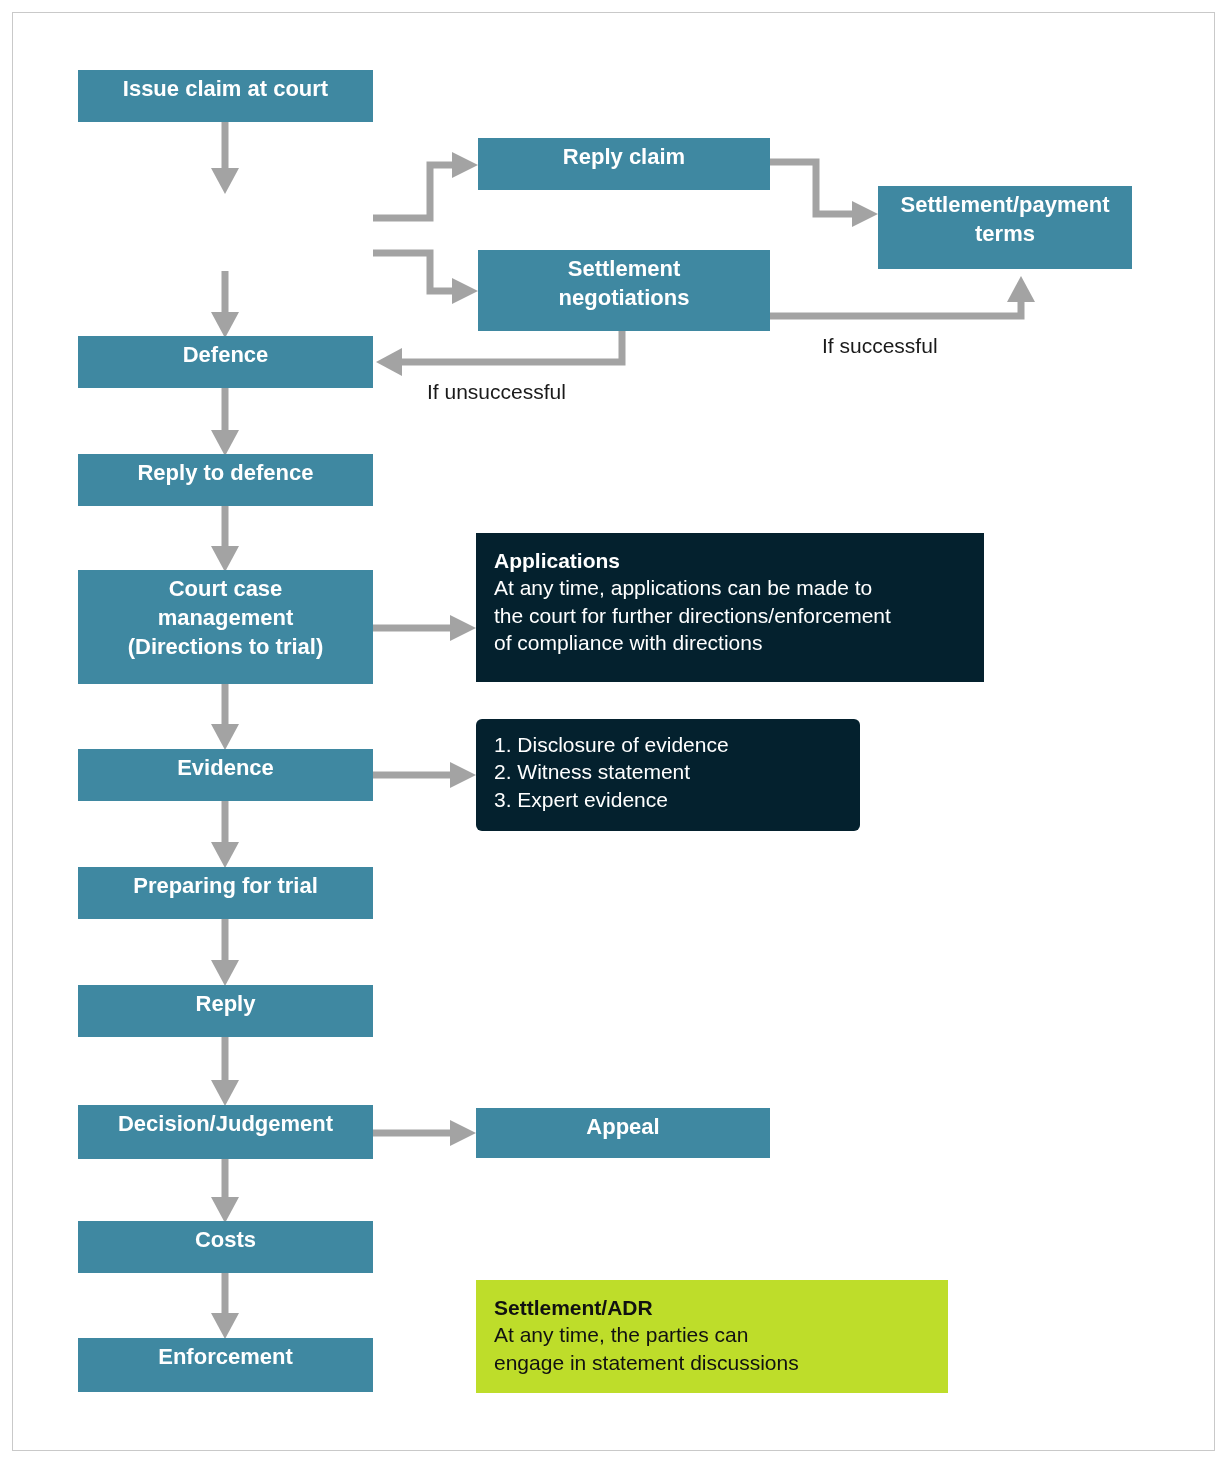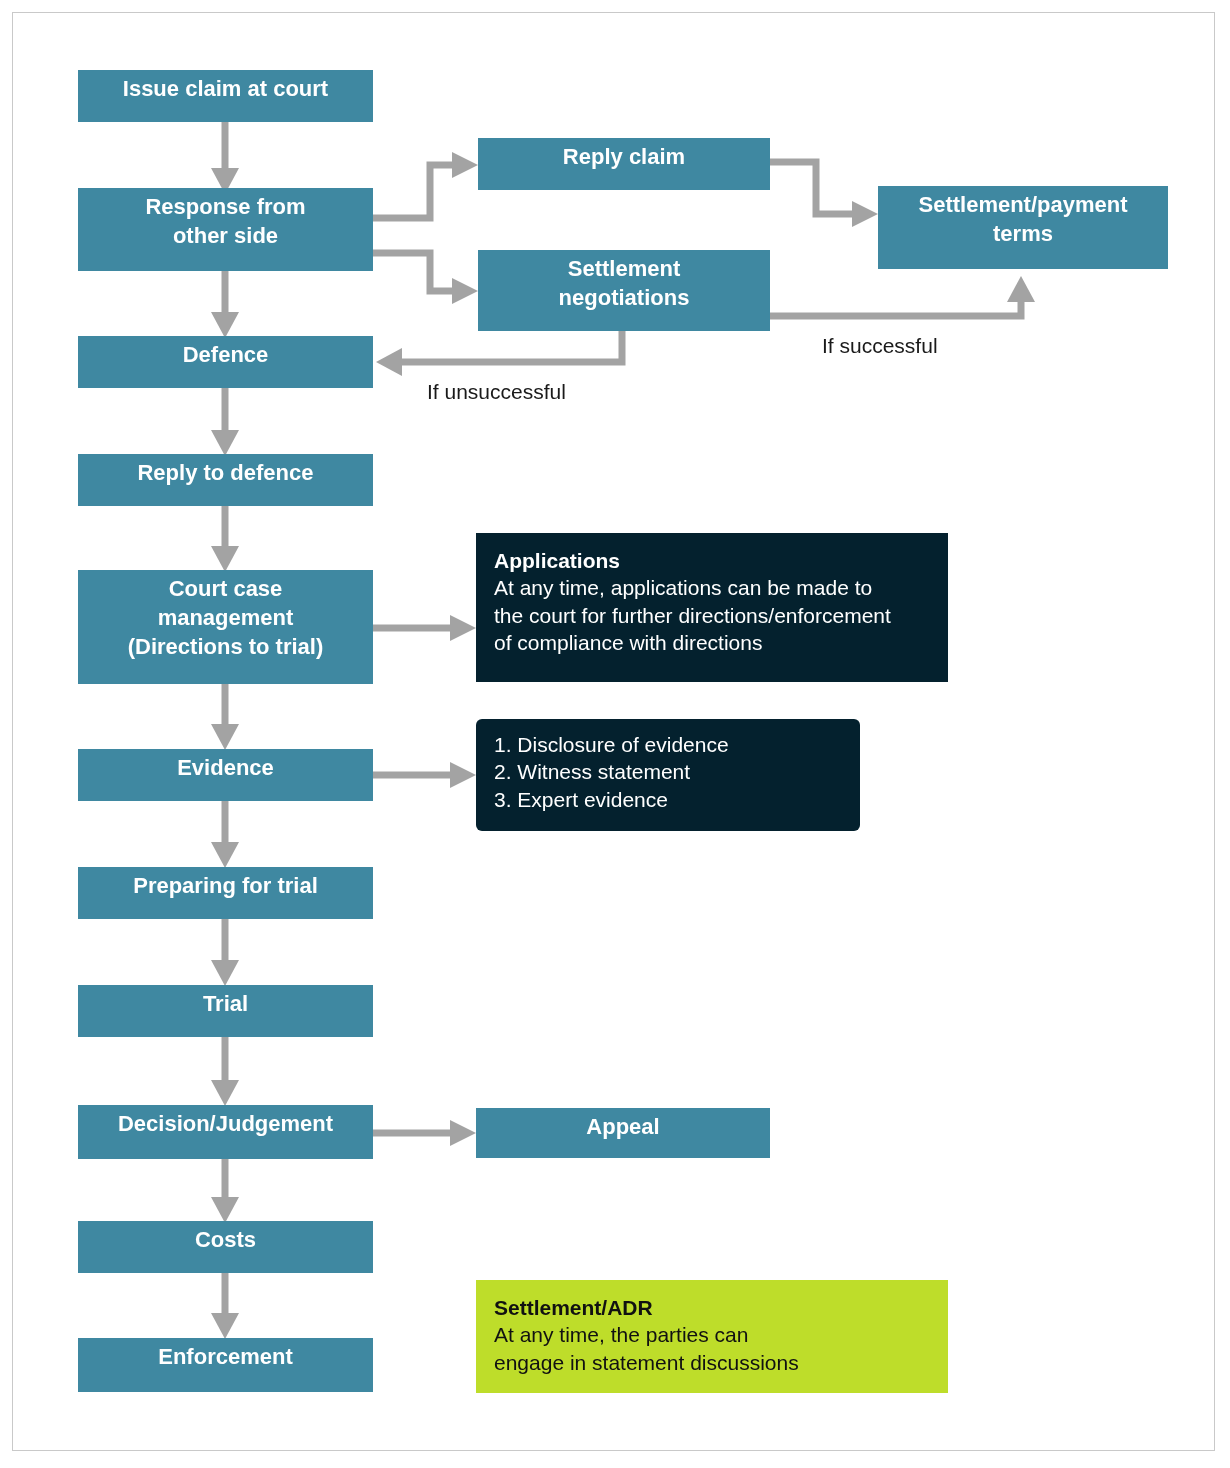--- a/index.html
+++ b/index.html
@@ -176,35 +176,31 @@
     <g>
       <path class="wire" d="M225,1273 L225,1320"></path>
       <polygon class="head" points="225,1339 211,1313 239,1313"></polygon>
     </g>
   </svg>
 
   <div class="node teal" style="left:78px; top:70px; width:295px; height:52px;">
     <span class="label">Issue claim at court</span>
   </div>
 
-  <div class="node teal" style="left:78px; top:188px; width:295px; height:83px;">
-    <span class="label">Response from
-other side</span>
-  </div>
 
   <div class="node teal" style="left:478px; top:138px; width:292px; height:52px;">
     <span class="label">Reply claim</span>
   </div>
 
   <div class="node teal" style="left:478px; top:250px; width:292px; height:81px;">
     <span class="label">Settlement
 negotiations</span>
   </div>
 
-  <div class="node teal" style="left:878px; top:186px; width:290px; height:83px;">
+  <div class="node teal" style="left:878px; top:186px; width:254px; height:83px;">
     <span class="label">Settlement/payment
 terms</span>
   </div>
 
   <div class="node teal" style="left:78px; top:336px; width:295px; height:52px;">
     <span class="label">Defence</span>
   </div>
 
   <div class="node teal" style="left:78px; top:454px; width:295px; height:52px;">
     <span class="label">Reply to defence</span>
@@ -218,21 +214,21 @@
 
   <div class="node teal" style="left:78px; top:749px; width:295px; height:52px;">
     <span class="label">Evidence</span>
   </div>
 
   <div class="node teal" style="left:78px; top:867px; width:295px; height:52px;">
     <span class="label">Preparing for trial</span>
   </div>
 
   <div class="node teal" style="left:78px; top:985px; width:295px; height:52px;">
-    <span class="label">Trial</span>
+    <span class="label">Reply</span>
   </div>
 
   <div class="node teal" style="left:78px; top:1221px; width:295px; height:52px;">
     <span class="label">Costs</span>
   </div>
 
   <div class="node teal" style="left:78px; top:1105px; width:295px; height:54px;">
     <span class="label">Decision/Judgement</span>
   </div>
 
@@ -241,21 +237,21 @@
   </div>
 
   <div class="node teal" style="left:476px; top:1108px; width:294px; height:50px;">
     <span class="label">Appeal</span>
   </div>
 
   <div class="edge-label" style="left:822px; top:334px;">If successful</div>
 
   <div class="edge-label" style="left:427px; top:380px;">If unsuccessful</div>
 
-  <div class="callout dark" style="left:476px; top:533px; width:472px; height:149px;">
+  <div class="callout dark" style="left:476px; top:533px; width:508px; height:149px;">
     <span class="c-title">Applications</span>
     <span class="c-body">At any time, applications can be made to
 the court for further directions/enforcement
 of compliance with directions</span>
   </div>
 
   <div class="callout dark" style="left:476px; top:719px; width:384px; height:112px; padding-top:12px;border-radius:6px;">
     <span class="c-body">1. Disclosure of evidence
 2. Witness statement
 3. Expert evidence</span>

